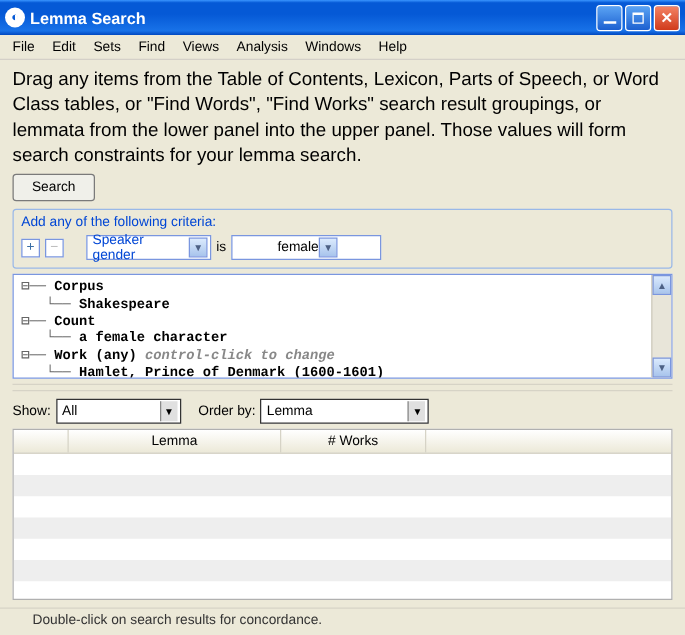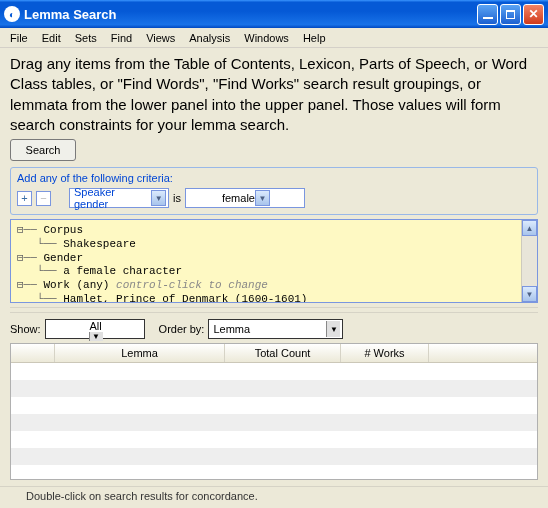--- a/index.html
+++ b/index.html
@@ -18,34 +18,34 @@
 .searchbtn { width: 66px; height: 22px; background: #f0f0ea; border: 1px solid #7a7a7a; border-radius: 3px; cursor: pointer; font-size: 11px; margin-bottom: 6px; }
 .criteria-box { border: 1px solid #99b8e8; border-radius: 3px; padding: 4px 6px 6px; margin-bottom: 4px; }
 .criteria-title { color: #0046d5; font-size: 11px; margin-bottom: 4px; }
 .criteria-row { display: flex; align-items: center; gap: 4px; }
 .sqbtn { width: 15px; height: 15px; border: 1px solid #7a96df; background: #fff; display: flex; align-items: center; justify-content: center; font-size: 11px; cursor: pointer; color: #3a6ea5; line-height: 1; }
 .combo { height: 20px; border: 1px solid #7a96df; background: #fff; display: flex; align-items: center; justify-content: center; padding: 0 2px 0 4px; font-size: 11px; }
 .combo .arrow { width: 15px; height: 16px; background: linear-gradient(to bottom,#dbeafd,#a8c4ec); border: 1px solid #7a96df; display: flex; align-items: center; justify-content: center; font-size: 8px; color: #4d6185; }
 .combo.crit { width: 100px; color: #0046d5; }
 .is-label { }
 .combo.val { width: 120px; }
-.tree-box { border: 1px solid #7a96df; background: #fef9c3; height: 84px; position: relative; margin-bottom: 2px; display: flex; }
+.tree-box { border: 1px solid #7a96df; background: #ffffff; height: 84px; position: relative; margin-bottom: 2px; display: flex; font-weight: bold; }
 .tree-inner { flex: 1; padding: 4px 6px; font-family: "Courier New", monospace; font-size: 11px; line-height: 1.25; overflow: hidden; }
 .tree-scroll { width: 16px; background: #e8e5d9; border-left: 1px solid #cdcabd; display: flex; flex-direction: column; justify-content: space-between; }
 .scrollbtn { height: 16px; background: linear-gradient(to bottom,#dbeafd,#a8c4ec); border: 1px solid #7a96df; display: flex; align-items: center; justify-content: center; font-size: 8px; cursor: pointer; color: #4d6185; }
 .tree-line { white-space: pre; }
 .tree-exp { color: #666; }
 .tree-root { color: #000; }
 .tree-leaf { color: #000; }
 .tree-hint { font-style: italic; color: #888; }
 .divider { height: 6px; background: #ece9d8; border-top: 1px solid #d6d3c6; border-bottom: 1px solid #d6d3c6; margin: 2px 0 6px; }
 .filter-row { display: flex; align-items: center; gap: 4px; margin-bottom: 4px; font-size: 11px; }
 .select { height: 20px; border: 1px solid #333; background: #fff; display: flex; align-items: center; justify-content: space-between; padding: 0 2px 0 4px; font-size: 11px; }
 .select .arrow { width: 14px; height: 16px; background: #e0e0e0; border-left: 1px solid #888; display: flex; align-items: center; justify-content: center; font-size: 8px; }
-.select.show { width: 100px; flex-direction: column; }
+.select.show { width: 100px; }
 .select.order { width: 135px; }
 .results { border: 1px solid #b0b0b0; background: #fff; flex: 1; display: flex; flex-direction: column; overflow: hidden; }
 .thead { display: flex; height: 20px; background: linear-gradient(to bottom,#fff,#ece9d8); border-bottom: 1px solid #cbc7b8; }
 .th { border-right: 1px solid #d6d3c6; padding: 3px 6px; font-size: 11px; text-align: center; }
 .th:nth-child(1){ width: 44px; }
 .th:nth-child(2){ width: 170px; }
 .th:nth-child(3){ width: 116px; }
 .th:nth-child(4){ width: 88px; }
 .th:nth-child(5){ flex: 1; }
 .tbody { flex: 1; }
@@ -102,21 +102,21 @@
         <span>female</span>
         <span class="arrow">▼</span>
       </div>
     </div>
   </div>
 
   <div class="tree-box">
     <div class="tree-inner" id="tree-inner">
         <div class="tree-line"><span class="tree-exp">⊟── </span><span class="tree-root">Corpus</span></div>
         <div class="tree-line"><span class="tree-exp">   └── </span><span class="tree-leaf">Shakespeare</span></div>
-        <div class="tree-line"><span class="tree-exp">⊟── </span><span class="tree-root">Gender</span></div>
+        <div class="tree-line"><span class="tree-exp">⊟── </span><span class="tree-root">Count</span></div>
         <div class="tree-line"><span class="tree-exp">   └── </span><span class="tree-leaf">a female character</span></div>
         <div class="tree-line"><span class="tree-exp">⊟── </span><span class="tree-root">Work (any)</span> <span class="tree-hint">control-click to change</span></div>
         <div class="tree-line"><span class="tree-exp">   └── </span><span class="tree-leaf">Hamlet, Prince of Denmark (1600-1601)</span></div>
       </div>
     <div class="tree-scroll">
       <div class="scrollbtn">▲</div>
       <div class="scrollbtn">▼</div>
     </div>
   </div>
 
@@ -133,21 +133,20 @@
     <div class="select order">
       <span>Lemma</span>
       <span class="arrow">▼</span>
     </div>
   </div>
 
   <div class="results">
     <div class="thead">
       <div class="th"></div>
       <div class="th">Lemma</div>
-      <div class="th">Total Count</div>
       <div class="th"># Works</div>
     </div>
     <div class="tbody">
       <div class="trow"></div>
       <div class="trow"></div>
       <div class="trow"></div>
       <div class="trow"></div>
       <div class="trow"></div>
       <div class="trow"></div>
       <div class="trow"></div>

